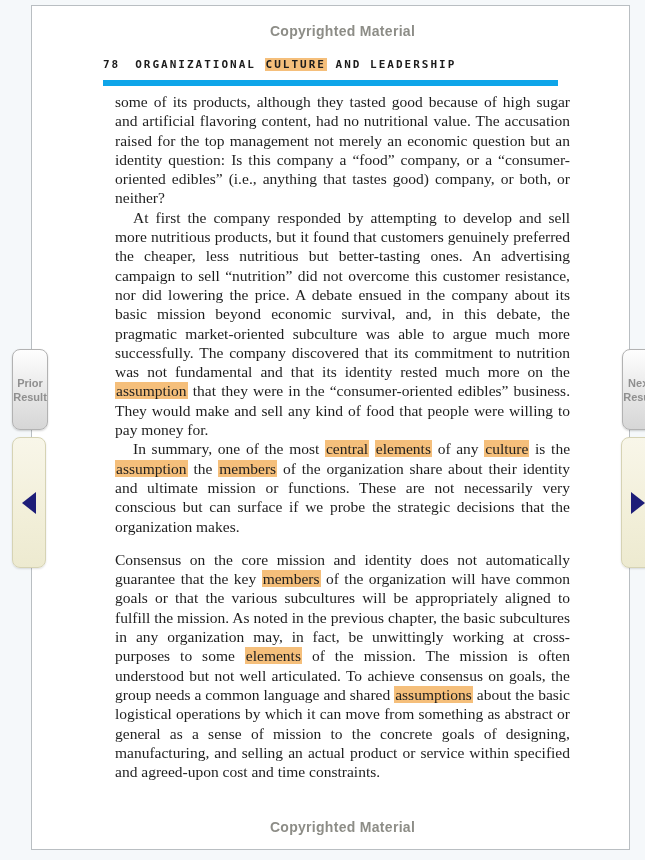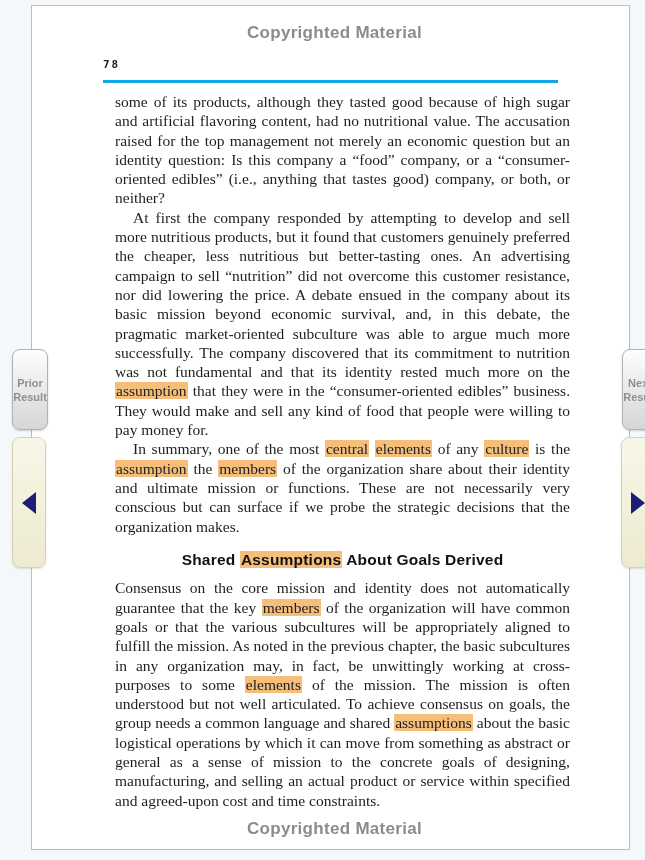--- a/index.html
+++ b/index.html
@@ -13,32 +13,32 @@
     width:645px;height:860px;position:relative;overflow:hidden;
     background:var(--bg);
     font-family:"Liberation Sans",sans-serif;
   }
   .page{
     position:absolute;left:31px;top:5px;width:599px;height:845px;
     background:#ffffff;border:1px solid var(--page-border);
     box-sizing:border-box;
   }
   .copyright{
-    position:absolute;left:4px;width:100%;text-align:center;
-    font-family:"Liberation Sans",sans-serif;font-size:17px;font-weight:bold;
+    position:absolute;left:12px;width:100%;text-align:center;
+    font-family:"Liberation Sans",sans-serif;font-size:14px;font-weight:bold;
     color:#8d8d87;letter-spacing:.3px;
   }
   .copyright.top{top:17px}
   .copyright.bottom{top:813px}
   .running-header{
     position:absolute;left:71px;top:52px;width:455px;
     display:flex;align-items:baseline;gap:15px;
     font-family:"DejaVu Sans Mono",monospace;font-size:11px;font-weight:bold;
     letter-spacing:2px;color:#1c1c1c;
-    padding-bottom:9px;border-bottom:3px solid #0ea5e9;
+    padding-bottom:9px;border-bottom:6px solid #0ea5e9;
     white-space:nowrap;
   }
   .body-text{
     position:absolute;left:83px;top:86px;width:455px;
     font-family:"Liberation Serif",serif;font-size:15.5px;line-height:19.3px;
     color:#1e1e1e;text-align:justify;
   }
   .para{margin:0;}
   .para.indent{text-indent:18px;}
   .section-heading{
@@ -73,28 +73,28 @@
   .tri.right{border-left:14px solid var(--arrow);}
 </style>
 </head>
 <body>
 
 <div class="page">
   <div class="copyright top">Copyrighted Material</div>
 
   <div class="running-header">
     <span>78</span>
+    <span><span>ORGANIZATIONAL </span><span class="hl">CULTURE</span><span> AND LEADERSHIP</span></span>
   </div>
 
   <div class="body-text">
     <p class="para"><span>some of its products, although they tasted good because of high sugar and artificial flavoring content, had no nutritional value. The accusation raised for the top management not merely an economic question but an identity question: Is this company a “food” company, or a “consumer-oriented edibles” (i.e., anything that tastes good) company, or both, or neither?</span></p>
     <p class="para indent"><span>At first the company responded by attempting to develop and sell more nutritious products, but it found that customers genuinely preferred the cheaper, less nutritious but better-tasting ones. An advertising campaign to sell “nutrition” did not overcome this customer resistance, nor did lowering the price. A debate ensued in the company about its basic mission beyond economic survival, and, in this debate, the pragmatic market-oriented subculture was able to argue much more successfully. The company discovered that its commitment to nutrition was not fundamental and that its identity rested much more on the </span><span class="hl">assumption</span><span> that they were in the “consumer-oriented edibles” business. They would make and sell any kind of food that people were willing to pay money for.</span></p>
     <p class="para indent"><span>In summary, one of the most </span><span class="hl">central</span><span> </span><span class="hl">elements</span><span> of any </span><span class="hl">culture</span><span> is the </span><span class="hl">assumption</span><span> the </span><span class="hl">members</span><span> of the organization share about their identity and ultimate mission or functions. These are not necessarily very conscious but can surface if we probe the strategic decisions that the organization makes.</span></p>
     <h2 class="section-heading">
-      <span class="hline"><span>Shared </span><span class="hl">Assumptions</span><span> About Goals Derived</span></span>
     </h2>
     <p class="para"><span>Consensus on the core mission and identity does not automatically guarantee that the key </span><span class="hl">members</span><span> of the organization will have common goals or that the various subcultures will be appropriately aligned to fulfill the mission. As noted in the previous chapter, the basic subcultures in any organization may, in fact, be unwittingly working at cross-purposes to some </span><span class="hl">elements</span><span> of the mission. The mission is often understood but not well articulated. To achieve consensus on goals, the group needs a common language and shared </span><span class="hl">assumptions</span><span> about the basic logistical operations by which it can move from something as abstract or general as a sense of mission to the concrete goals of designing, manufacturing, and selling an actual product or service within specified and agreed-upon cost and time constraints.</span></p>
   </div>
 
   <div class="copyright bottom">Copyrighted Material</div>
 </div>
 
 <div class="result-btn" id="prior-result">
   <span>Prior</span>
   <span>Result</span>

